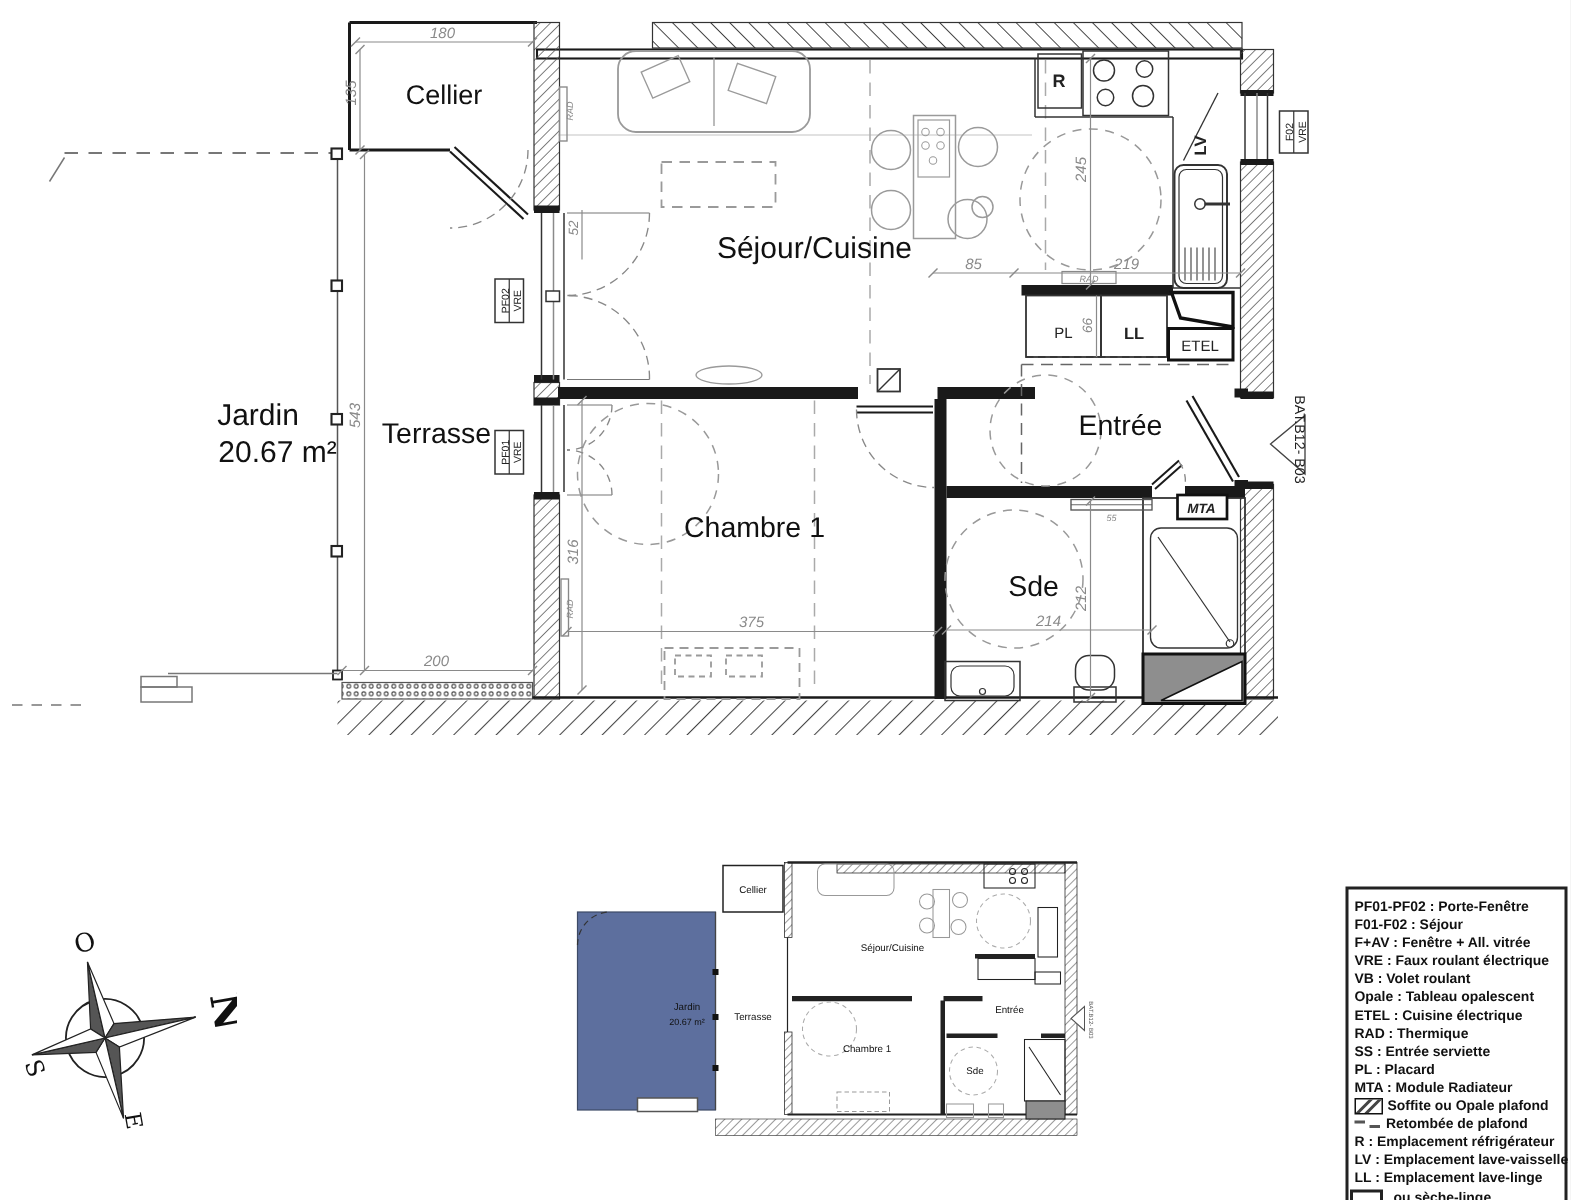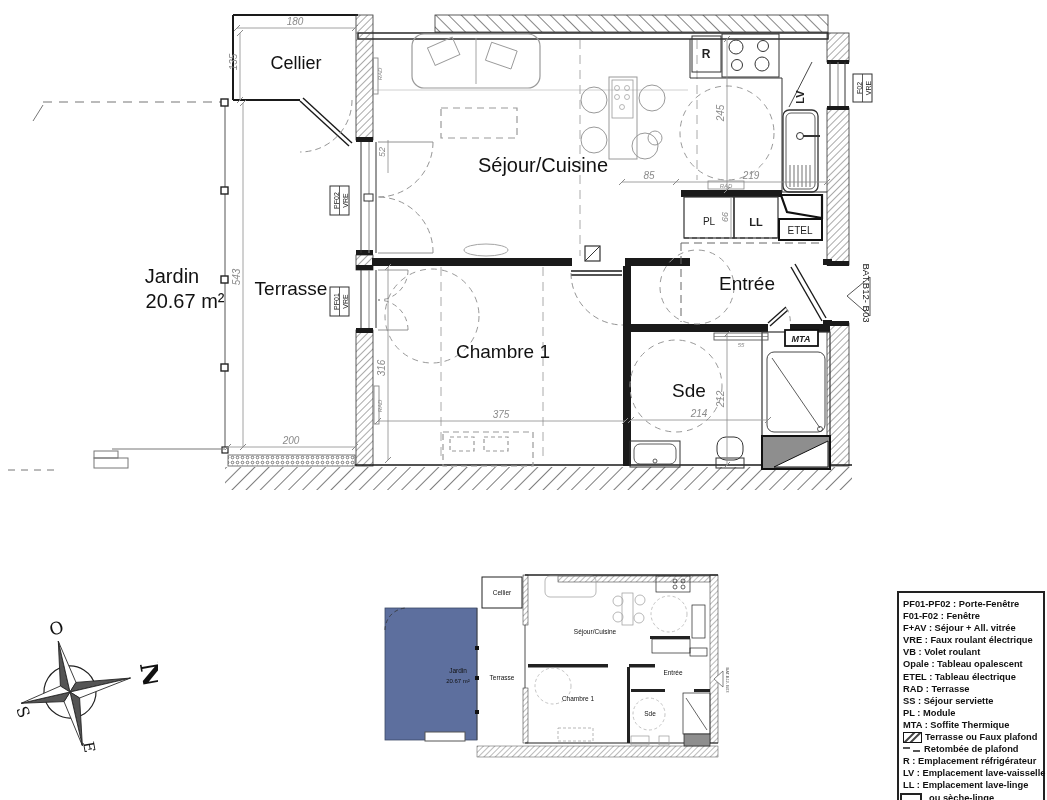--- a/index.html
+++ b/index.html
@@ -465,52 +465,52 @@
     <text x="272" y="148" font-size="6.5">Sde</text>
     <text x="348" y="112" font-size="4" transform="rotate(90 348 112)" fill="#555">BAT.B12- B03</text>
   </g>
 </svg>
 
 <div id="legend">
   <div class="lrow">
         <span>PF01-PF02 : Porte-Fenêtre</span>
       </div>
   <div class="lrow">
-        <span>F01-F02 : Fenêtre</span>
-      </div>
-  <div class="lrow">
-        <span>F+AV : Séjour + All. vitrée</span>
+        <span>F01-F02 : Séjour</span>
+      </div>
+  <div class="lrow">
+        <span>F+AV : Fenêtre + All. vitrée</span>
       </div>
   <div class="lrow">
         <span>VRE : Faux roulant électrique</span>
       </div>
   <div class="lrow">
         <span>VB : Volet roulant</span>
       </div>
   <div class="lrow">
         <span>Opale : Tableau opalescent</span>
       </div>
   <div class="lrow">
-        <span>ETEL : Tableau électrique</span>
-      </div>
-  <div class="lrow">
-        <span>RAD : Terrasse</span>
-      </div>
-  <div class="lrow">
-        <span>SS : Séjour serviette</span>
-      </div>
-  <div class="lrow">
-        <span>PL : Module</span>
-      </div>
-  <div class="lrow">
-        <span>MTA : Soffite Thermique</span>
+        <span>ETEL : Cuisine électrique</span>
+      </div>
+  <div class="lrow">
+        <span>RAD : Thermique</span>
+      </div>
+  <div class="lrow">
+        <span>SS : Entrée serviette</span>
+      </div>
+  <div class="lrow">
+        <span>PL : Placard</span>
+      </div>
+  <div class="lrow">
+        <span>MTA : Module Radiateur</span>
       </div>
   <div class="lrow">
         <span class="lic lic-soffite"></span>
-        <span>Terrasse ou Faux plafond</span>
+        <span>Soffite ou Opale plafond</span>
       </div>
   <div class="lrow">
         <span class="lic lic-dash"></span>
         <span>Retombée de plafond</span>
       </div>
   <div class="lrow">
         <span>R : Emplacement réfrigérateur</span>
       </div>
   <div class="lrow">
         <span>LV : Emplacement lave-vaisselle</span>

